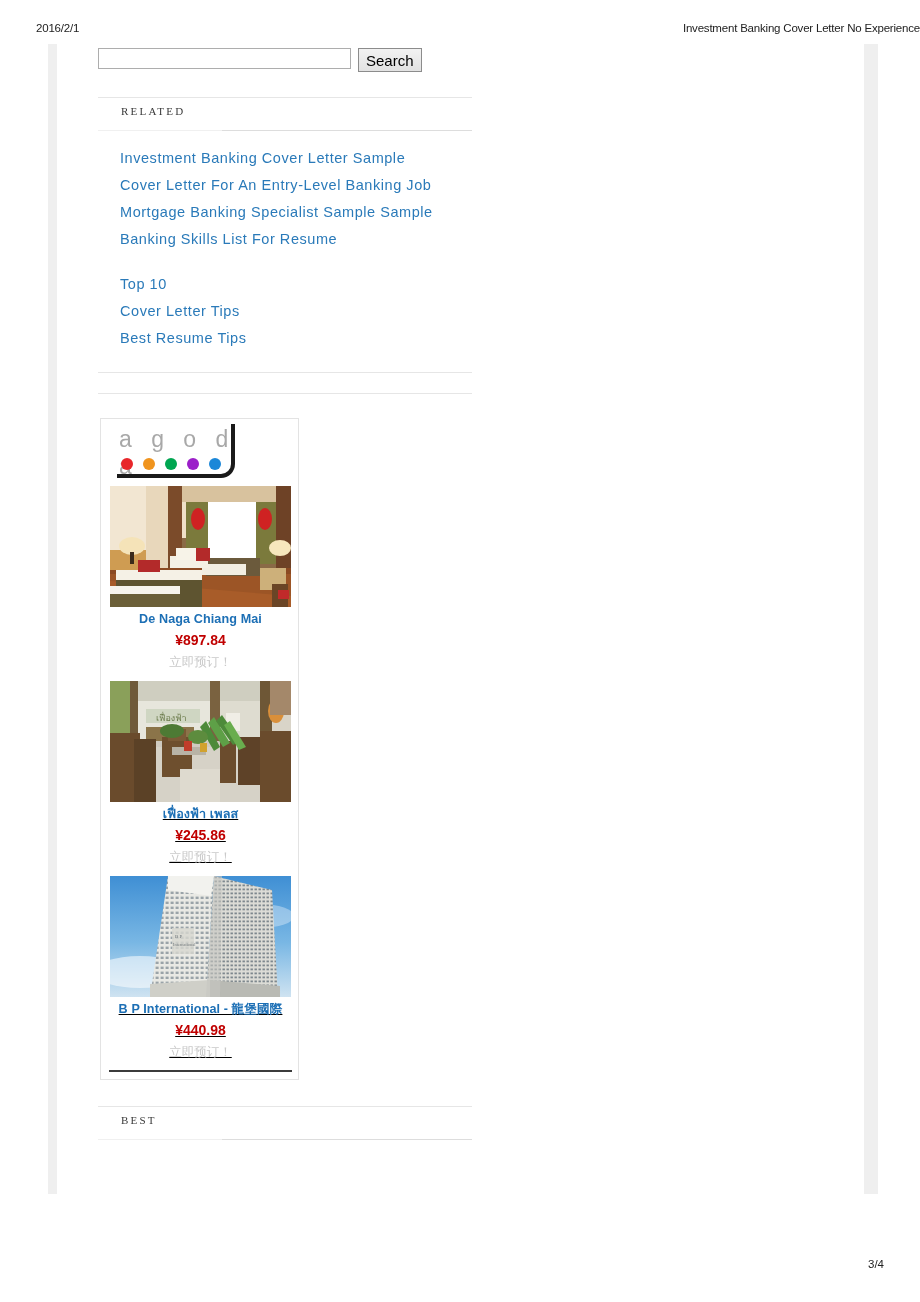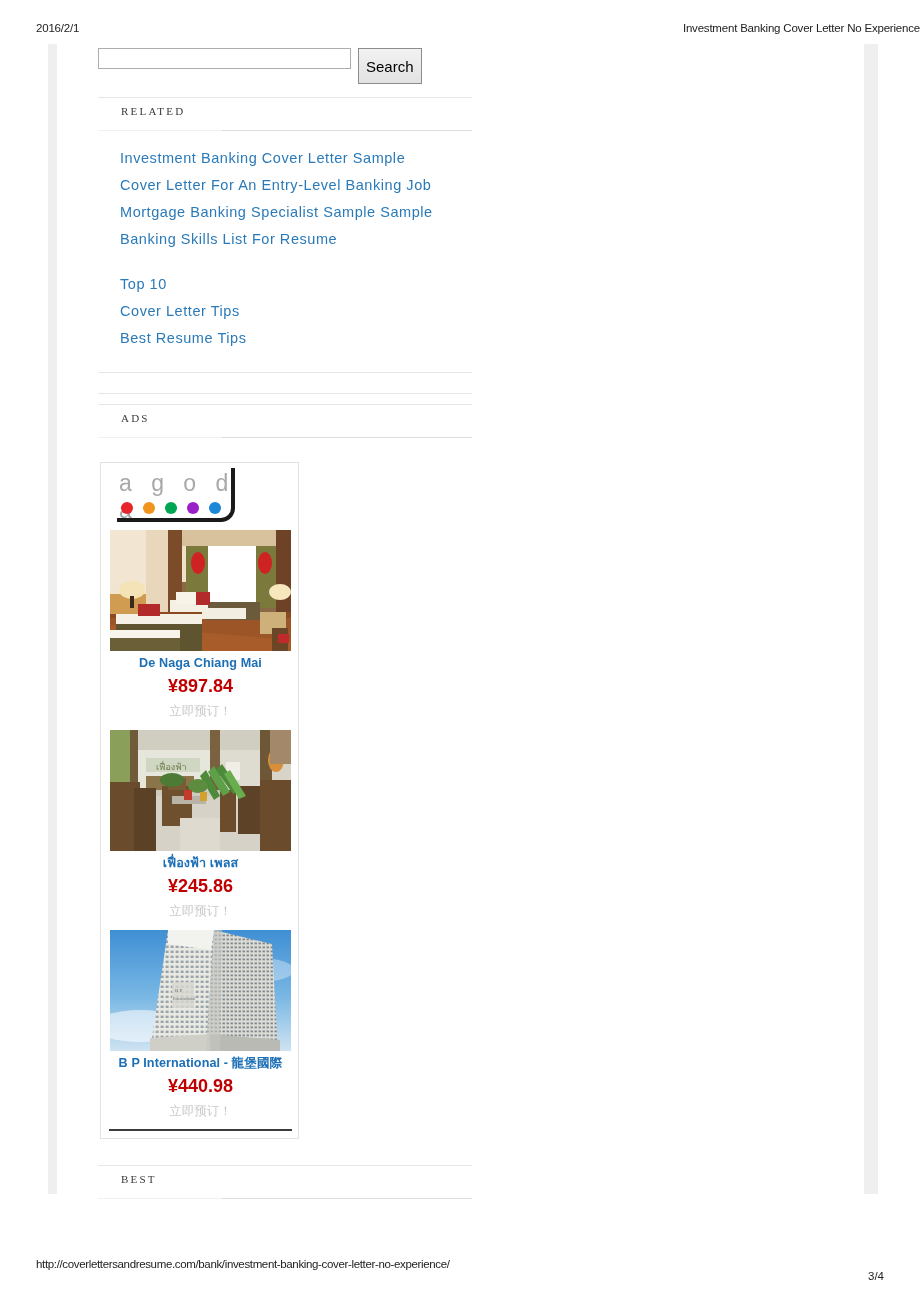--- a/index.html
+++ b/index.html
@@ -35,21 +35,21 @@
     bottom: 28px; left: 0; width: 920px;
     height: 16px;
     font-size: 11.5px;
     color: #222;
   }
   .print-footer .pf-url {
     position: absolute; left: 36px; top: 0;
     letter-spacing: -0.35px;
   }
   .print-footer .pf-page {
-    position: absolute; right: 36px; top: 12px;
+    position: absolute; right: 36px; top: 0;
   }
 
   
   .frame-bar {
     position: absolute;
     top: 44px;
     width: 9px;
     height: 1150px;
     background: #efefef;
   }
@@ -77,21 +77,21 @@
     border: 1px solid #adadad;
     background: #fff;
     font-family: "Liberation Sans", sans-serif;
     font-size: 12px;
     padding: 1px 3px;
     outline: none;
     border-radius: 0;
   }
   .search-button {
     margin-left: 7px;
-    height: 36px;
+    height: 24px;
     padding: 0 7px;
     font-family: "Liberation Sans", sans-serif;
     font-size: 15px;
     color: #000;
     background: linear-gradient(#f2f2f2, #e2e2e2);
     border: 1px solid #8c8c8c;
     border-radius: 0;
     line-height: 21px;
     cursor: pointer;
   }
@@ -227,33 +227,33 @@
     font-size: 12.6px;
     font-weight: bold;
     line-height: 15px;
     padding: 5px 4px 0 4px;
     letter-spacing: 0.1px;
   }
   .hotel-price {
     text-align: center;
     color: #c00000;
     font-family: "Liberation Sans", sans-serif;
-    font-size: 18px;
+    font-size: 14px;
     font-weight: bold;
     padding-top: 5px;
   }
   .hotel-cta {
     text-align: center;
     color: #c9c9c9;
     font-family: "Liberation Sans", sans-serif;
     font-size: 12.5px;
     padding: 6px 0 9px 0;
     cursor: pointer;
   }
-  .hotel-card + .hotel-card { margin-top: 1px; }
+  .hotel-card + .hotel-card { margin-top: 1px; text-decoration: underline; }
 
   .ads-after-gap { height: 26px; }
 </style>
 </head>
 <body>
 
 <div class="print-header">
   <span class="ph-date">2016/2/1</span>
   <span class="ph-title">Investment Banking Cover Letter No Experience</span>
 </div>
@@ -288,25 +288,20 @@
         <a class="link-item">Best Resume Tips</a>
       </div>
     </div>
 
     <div class="rule-thin"></div>
     <div class="rule-gap"></div>
     <div class="rule-thin" style="margin-top:0"></div>
   </div>
 
   <div class="section" style="margin-top:10px">
-    <div class="section-head">
-      <span class="sh-label">ADS</span>
-      <span class="sh-rule-left"></span>
-      <span class="sh-rule-right"></span>
-    </div>
 
     <div class="ad-wrap">
       <div class="ad-inner">
 
         <div class="agoda-logo">
           <div class="agoda-bracket"></div>
           <div class="agoda-word">a g o d a</div>
           <div class="agoda-dots">
             <i style="background:#e8262a"></i>
             <i style="background:#f0941e"></i>
@@ -448,15 +443,14 @@
     <div class="section-head">
       <span class="sh-label">BEST</span>
       <span class="sh-rule-left"></span>
       <span class="sh-rule-right"></span>
     </div>
   </div>
 
 </div>
 
 <div class="print-footer">
-  <span class="pf-url">http://coverlettersandresume.com/bank/investment-banking-cover-letter-no-experience/</span>
   <span class="pf-page">3/4</span>
 </div>
 
 </body></html>

